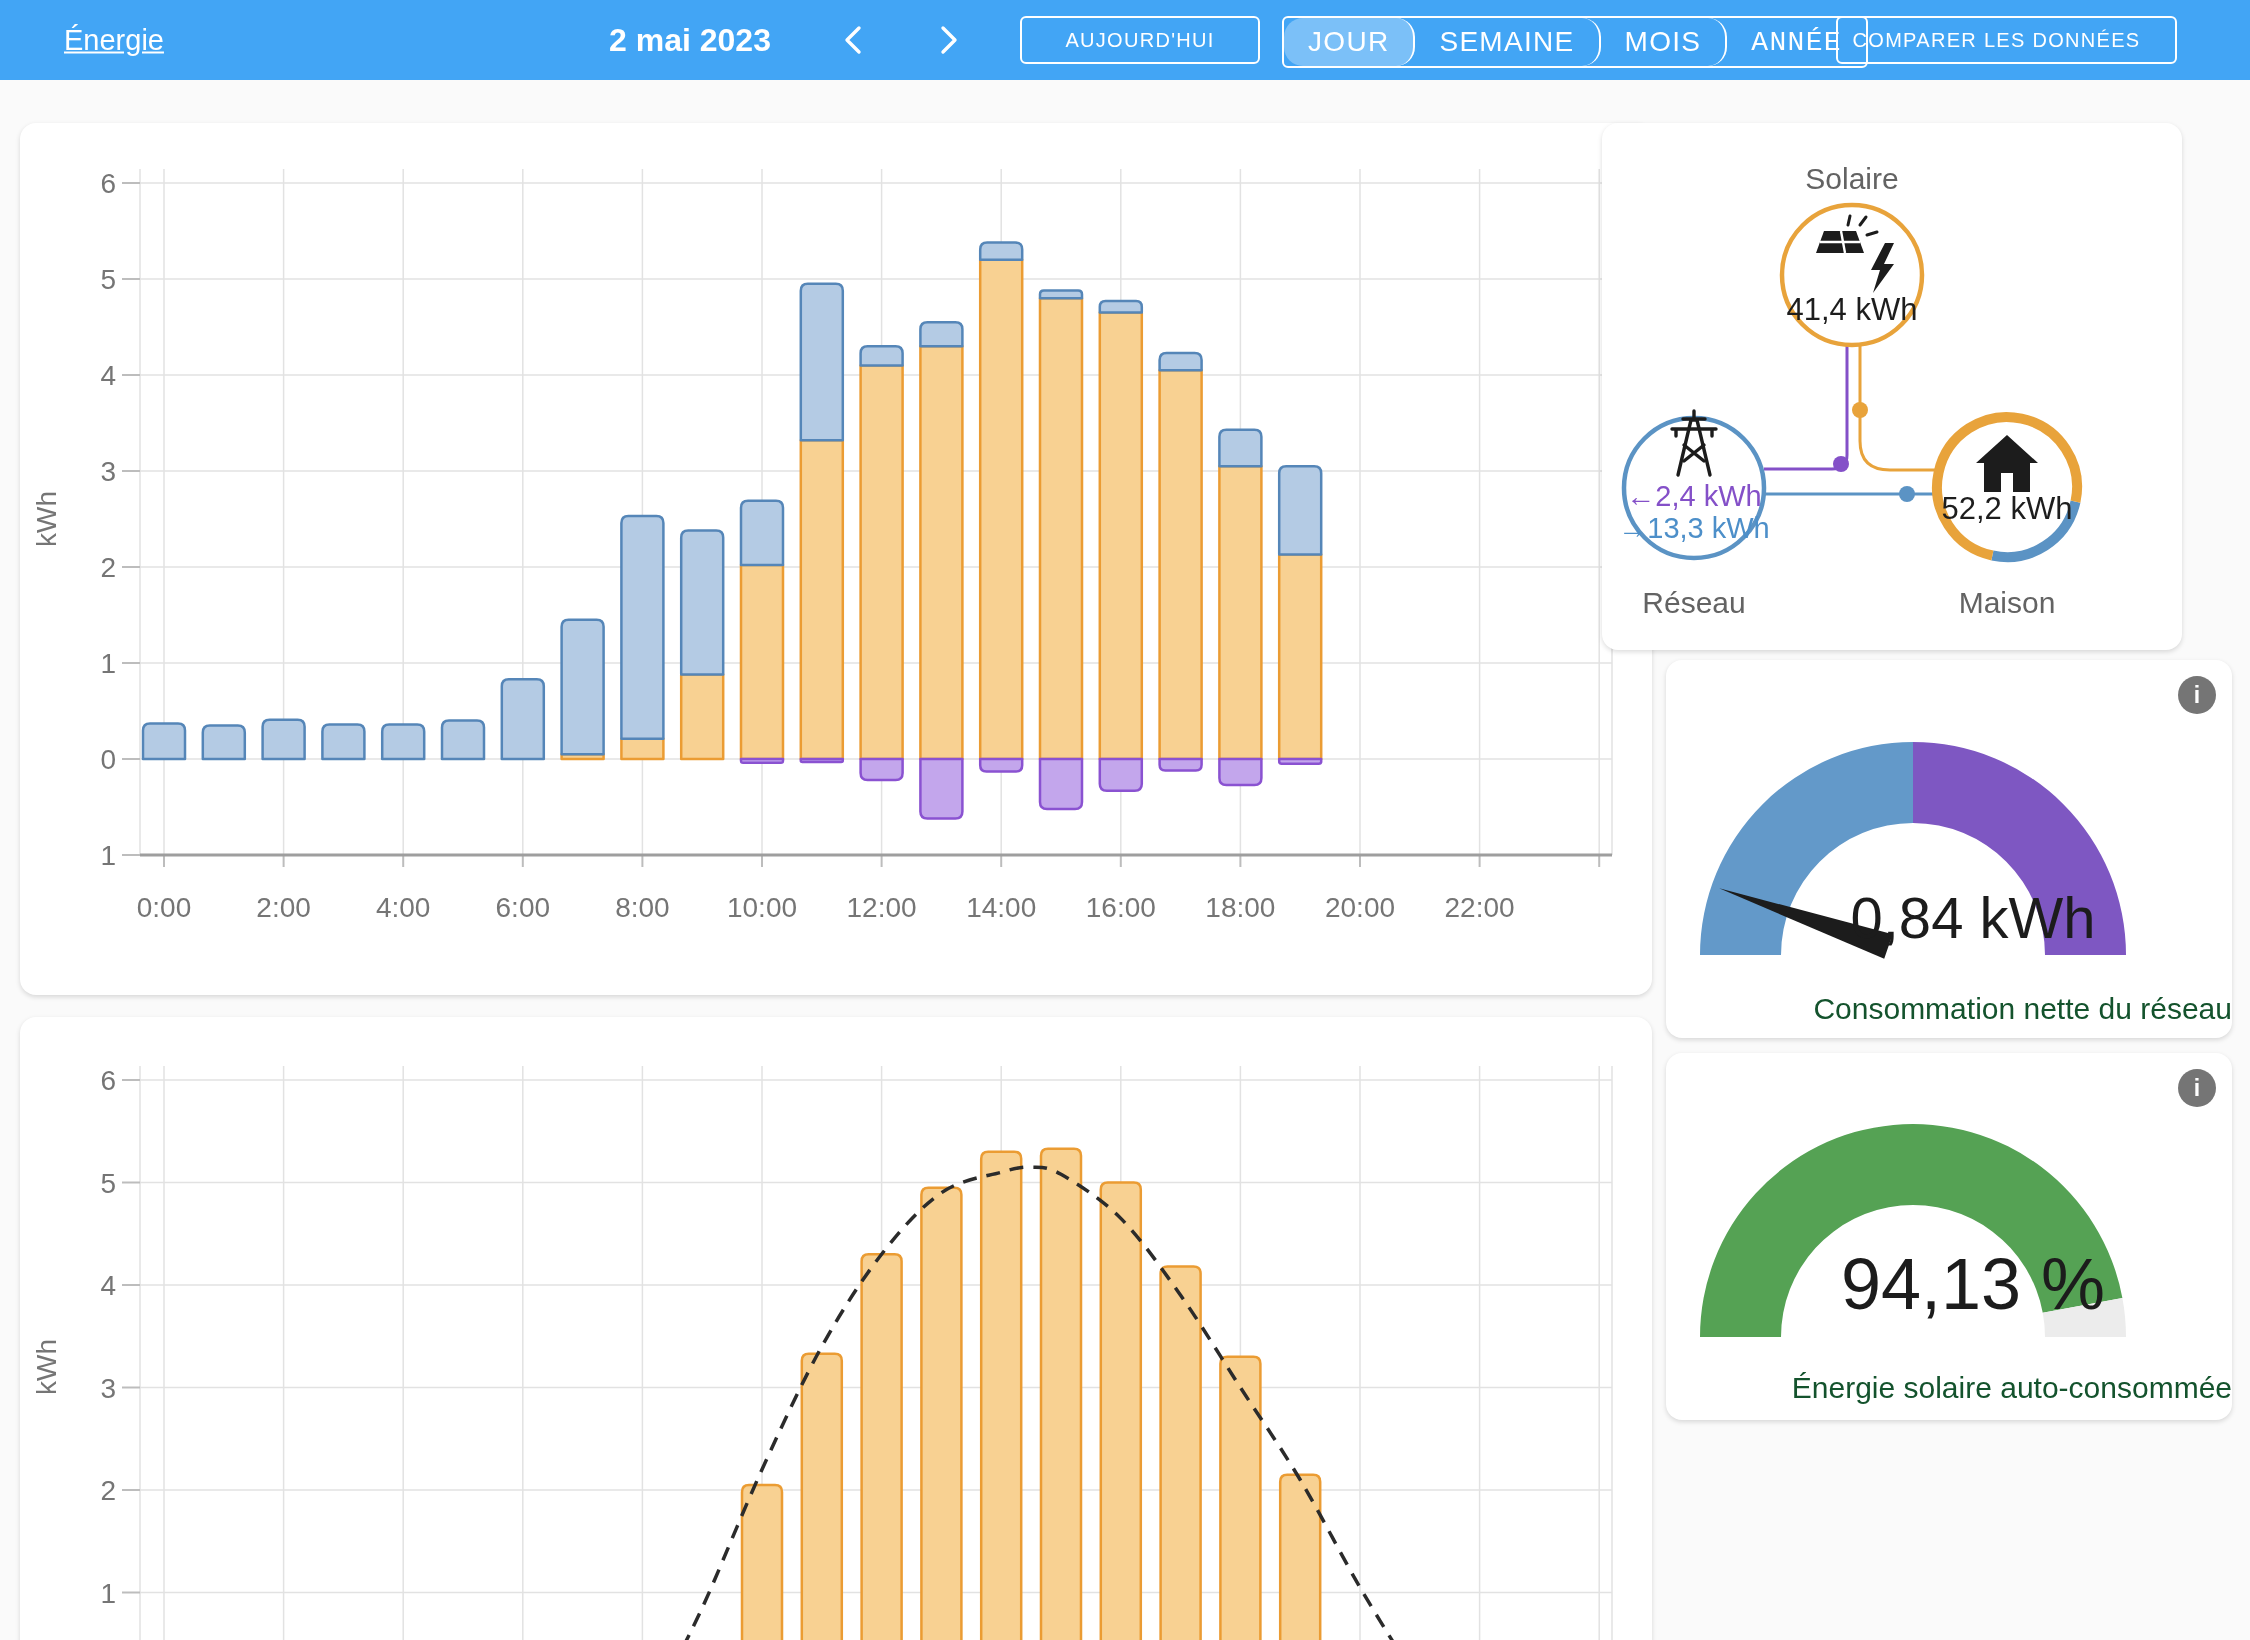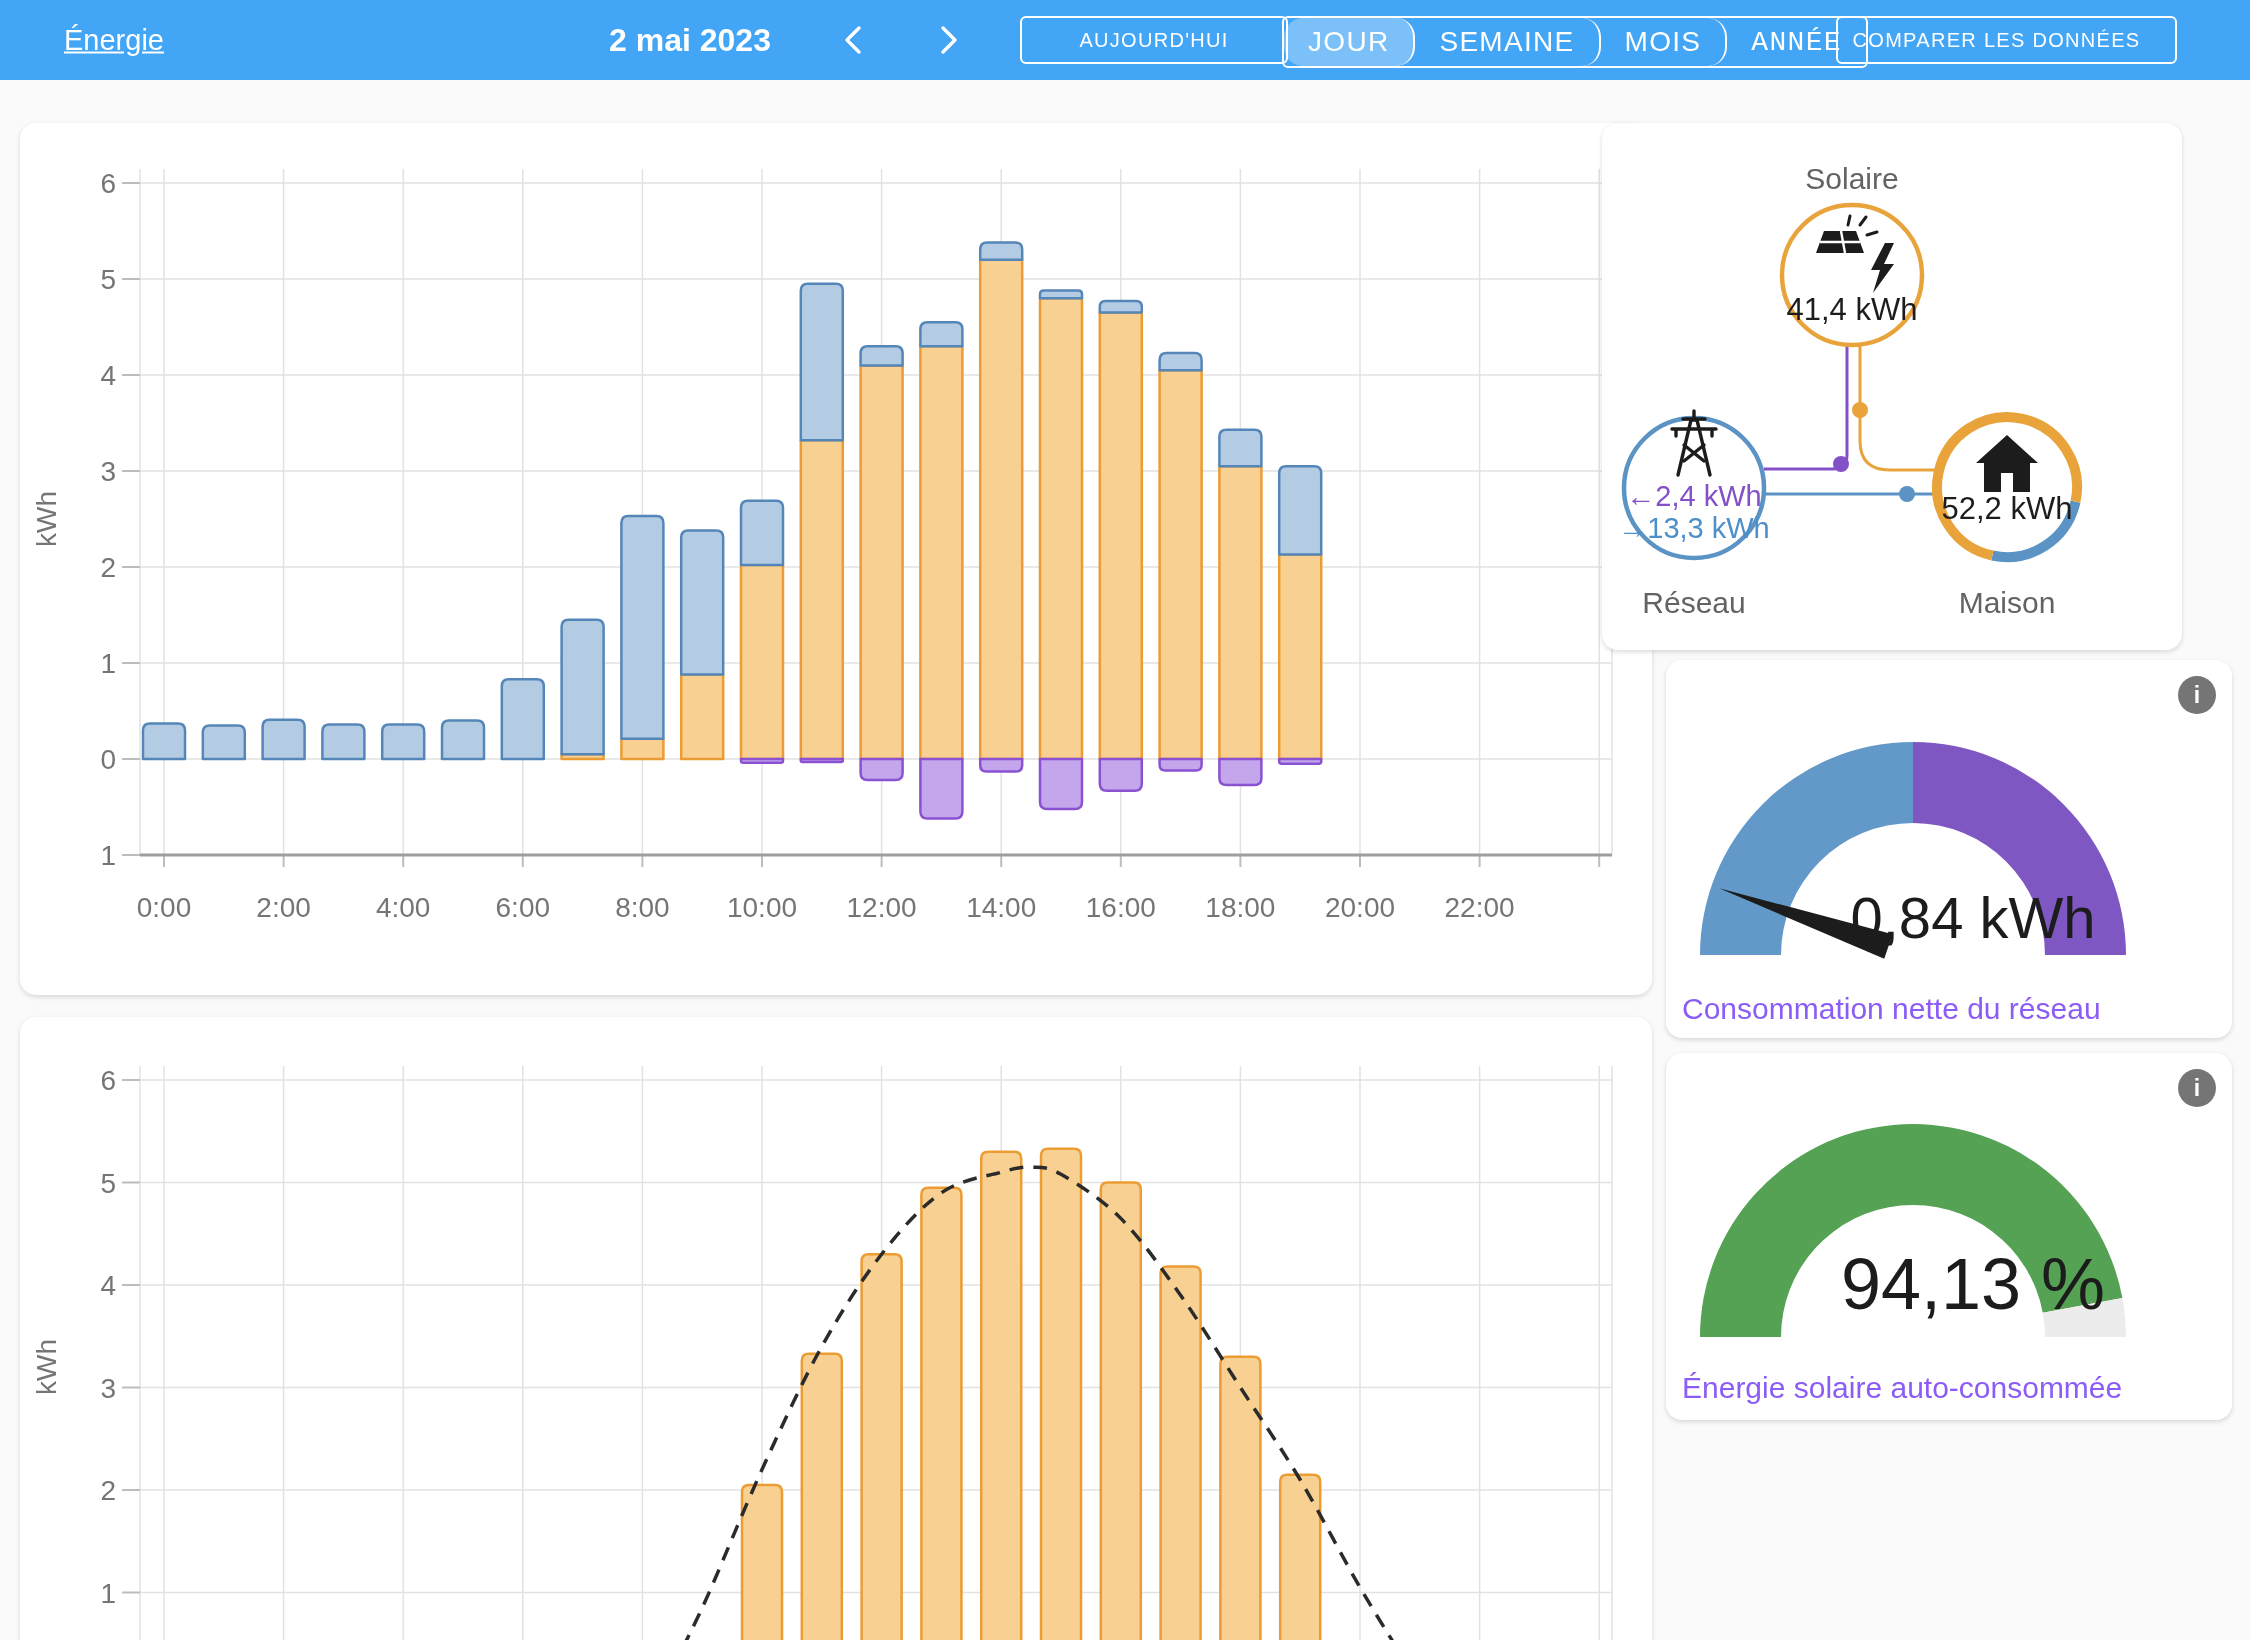--- a/index.html
+++ b/index.html
@@ -6,41 +6,41 @@
     background:#fafafa;font-family:"Liberation Sans",sans-serif;}
   
   .header{position:absolute;top:0;left:0;width:2250px;height:80px;background:#42a5f5;color:#fff;z-index:5;}
   .app-title{position:absolute;left:64px;top:50%;transform:translateY(-50%);font-size:29px;font-weight:400;text-decoration:underline;}
   .date-label{position:absolute;left:540px;width:300px;text-align:center;top:50%;transform:translateY(-50%);font-size:32px;font-weight:700;}
   .nav-btn{position:absolute;top:14px;width:54px;height:52px;background:none;border:none;cursor:pointer;
     display:flex;align-items:center;justify-content:center;padding:0;}
   .nav-prev{left:826px;} .nav-next{left:922px;}
   .btn-outline{position:absolute;top:16px;height:48px;border:2px solid #fff;border-radius:6px;background:transparent;
     color:#fff;font-size:20px;letter-spacing:1.3px;font-weight:500;font-family:inherit;padding:0 26px;cursor:pointer;}
-  .btn-today{left:1020px;width:268px;}
+  .btn-today{left:1020px;width:240px;}
   .btn-compare{left:1836px;width:341px;padding-left:6px;}
   .tabs{position:absolute;left:1282px;top:16px;height:48px;display:flex;border:2px solid #fff;border-radius:6px;overflow:hidden;}
   .tab{display:flex;align-items:center;justify-content:center;padding:13px 24px;font-size:28px;letter-spacing:1.3px;
     font-weight:500;border-right:2px solid #fff;cursor:pointer;white-space:nowrap;border-radius:19px;}
   .tab:last-child{border-right:none;font-family:Liberation Mono, monospace;}
   .tab.selected{background:rgba(255,255,255,.30);}
   
   .card{position:absolute;background:#fff;border-radius:16px;box-shadow:0 2px 5px rgba(0,0,0,.14);}
   #card-consumption{left:20px;top:123px;width:1632px;height:872px;}
   #card-solar{left:20px;top:1017px;width:1632px;height:900px;overflow:hidden;}
   #card-dist{left:1602px;top:123px;width:580px;height:527px;}
   #card-gauge-net{left:1666px;top:660px;width:566px;height:378px;}
   #card-gauge-self{left:1666px;top:1053px;width:566px;height:367px;}
   .info-btn{position:absolute;top:16px;right:16px;width:38px;height:38px;border-radius:50%;background:#757575;
     color:#fff;border:none;font-size:23px;font-weight:700;font-family:inherit;display:flex;align-items:center;
     justify-content:center;cursor:pointer;z-index:3;}
   .gauge-value{position:absolute;left:48px;right:0;text-align:center;color:#1c1c1c;font-weight:400;white-space:nowrap;}
   #card-gauge-net .gauge-value{top:224px;font-size:58px;}
   #card-gauge-self .gauge-value{top:190px;font-size:72px;}
-  .gauge-label{position:absolute;left:16px;right:0;text-align:left;color:#8b5cf6;}
+  .gauge-label{position:absolute;left:16px;right:0;text-align:right;color:#14532d;}
   #card-gauge-net .gauge-label{top:332px;font-size:30px;}
   #card-gauge-self .gauge-label{top:318px;font-size:30px;}
   svg{display:block;}
   svg text{font-family:"Liberation Sans",sans-serif;}
 </style>
 </head>
 <body>
 
 <div class="header">
   <div class="app-title">Énergie</div>

